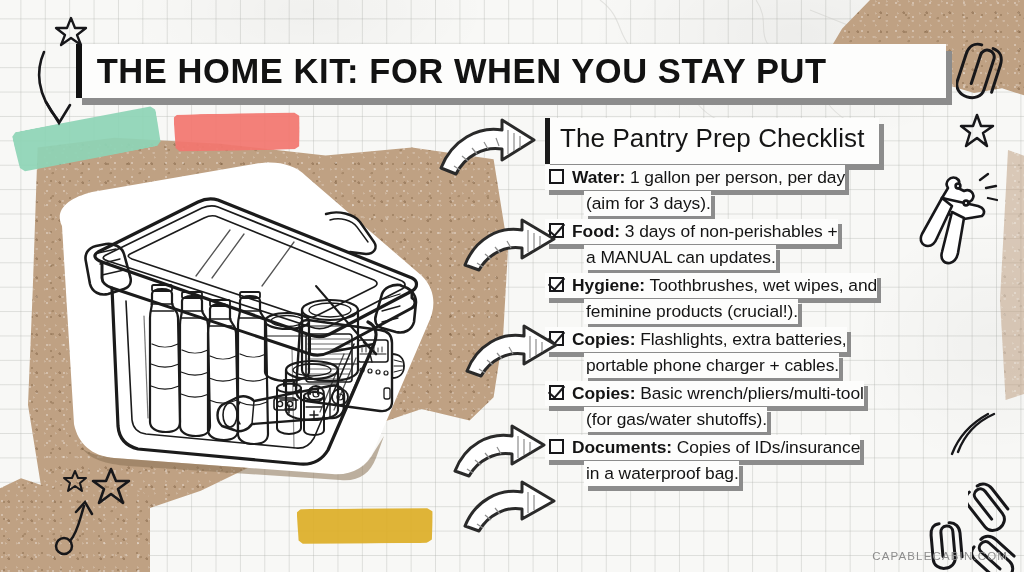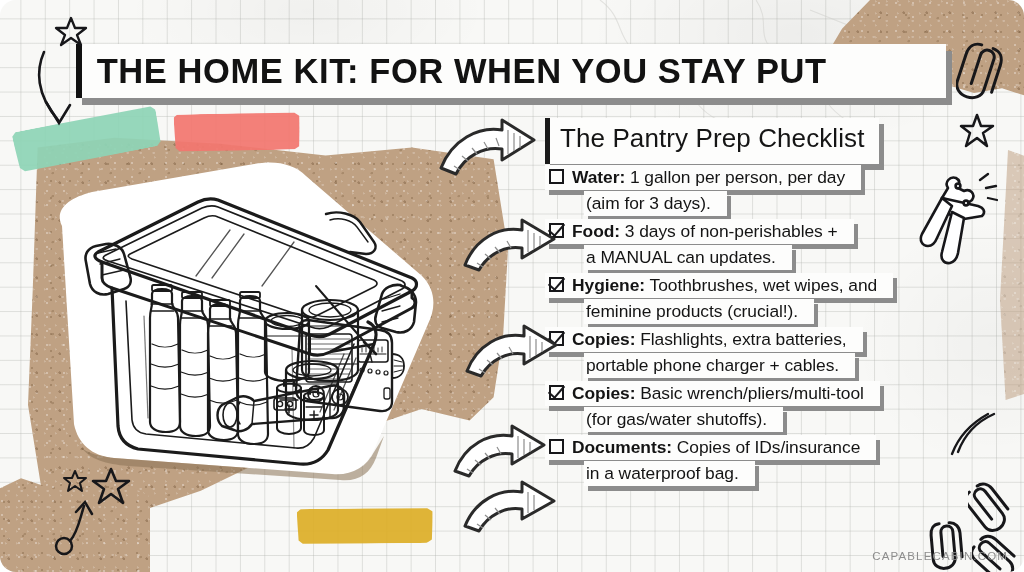--- a/index.html
+++ b/index.html
@@ -12,21 +12,20 @@
     width: 1024px;
     height: 572px;
     overflow: hidden;
     font-family: "Liberation Sans", sans-serif;
     background-color: #f8f8f6;
     background-image:
       linear-gradient(to right, rgba(178,180,175,0.38) 1px, transparent 1px),
       linear-gradient(to bottom, rgba(178,180,175,0.38) 1px, transparent 1px);
     background-size: 24.4px 24.4px;
     background-position: -4px -6px;
-    border-radius: 16px;
   }
 
   
   .paper-wash {
     position: absolute; inset: 0;
     background:
       radial-gradient(ellipse 300px 160px at 78% 6%, rgba(0,0,0,0.045), transparent 70%),
       radial-gradient(ellipse 260px 120px at 30% 2%, rgba(0,0,0,0.03), transparent 70%),
       radial-gradient(ellipse 200px 180px at 97% 60%, rgba(0,0,0,0.03), transparent 70%);
     pointer-events: none;
@@ -119,21 +118,21 @@
   .check-item {
     position: relative;
     margin-bottom: 2px;
   }
   .line {
     position: relative;
     display: inline-flex;
     align-items: flex-start;
     background: #fdfdfc;
     box-shadow: 4px 5px 0 0 #8c8c8c;
-    padding: 1px 16px 2px 2px;
+    padding: 1px 0 2px 2px;
     margin-bottom: 1px;
   }
   .line.l2 { margin-left: 39px; align-items: flex-end; }
   .cbox {
     flex: 0 0 auto;
     width: 15px; height: 15px;
     border: 2.2px solid #17171a;
     margin: 3px 8px 0 2px;
     position: relative;
     box-sizing: border-box;

